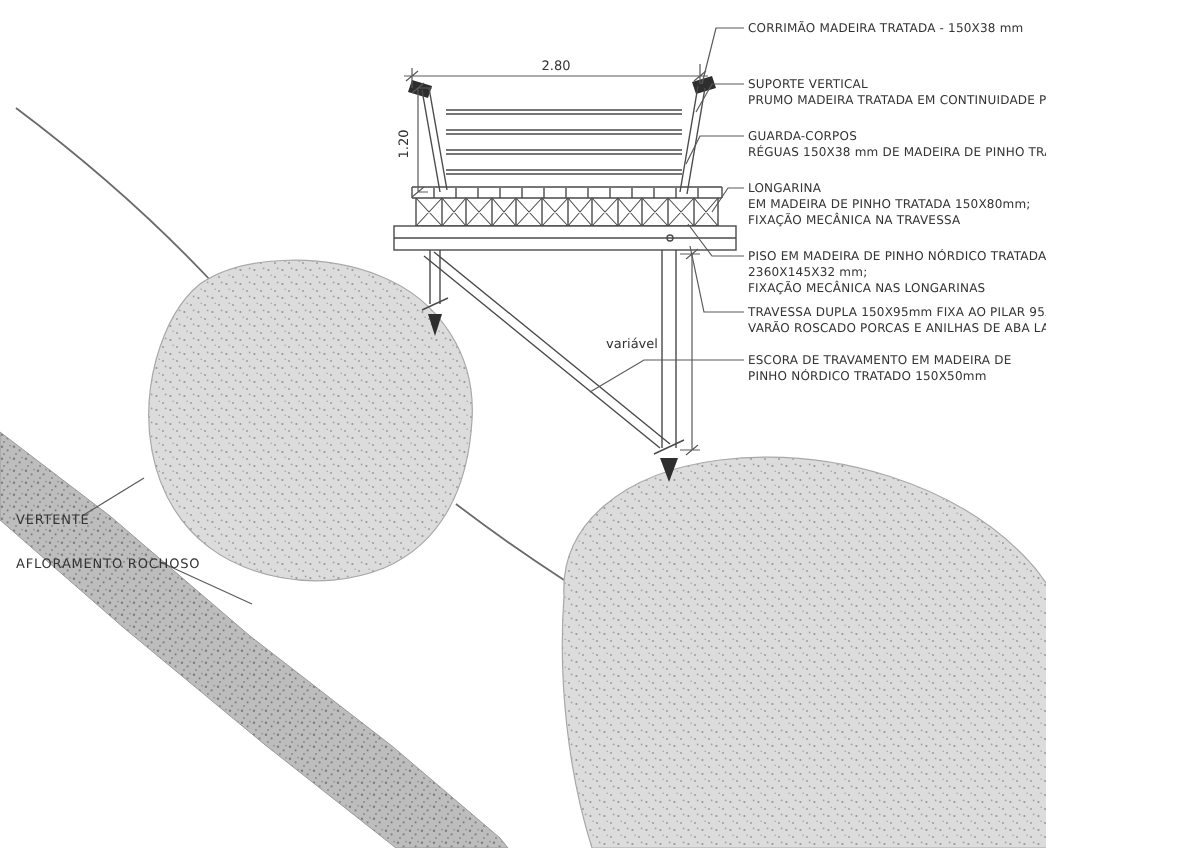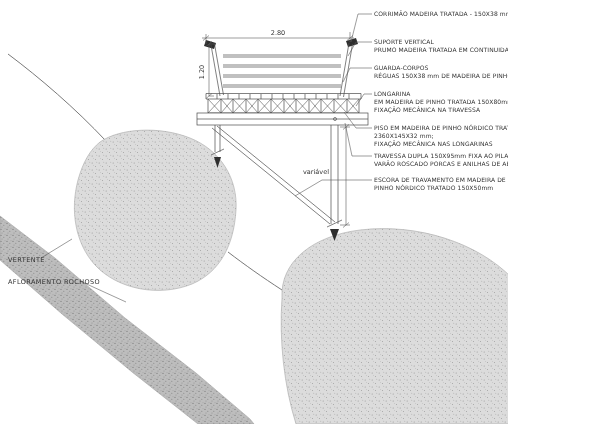--- a/index.html
+++ b/index.html
@@ -3,20 +3,21 @@
 <meta charset="utf-8">
 <style>
   html, body { margin: 0; padding: 0; background: #ffffff; }
   .canvas {
     position: relative;
     width: 508px;
     height: 424px;
     background: #ffffff;
     overflow: hidden;
     font-family: "DejaVu Sans", sans-serif;
+    padding-left: 15px;
   }
   svg { position: absolute; top: 0; left: 0; }
   text {
     font-family: "DejaVu Sans", sans-serif;
     fill: #333333;
   }
   .ann  { font-size: 6px; letter-spacing: 0.1px; }
   .dim  { font-size: 6.5px; }
   .terr { font-size: 6.5px; letter-spacing: 0.4px; }
 </style>

